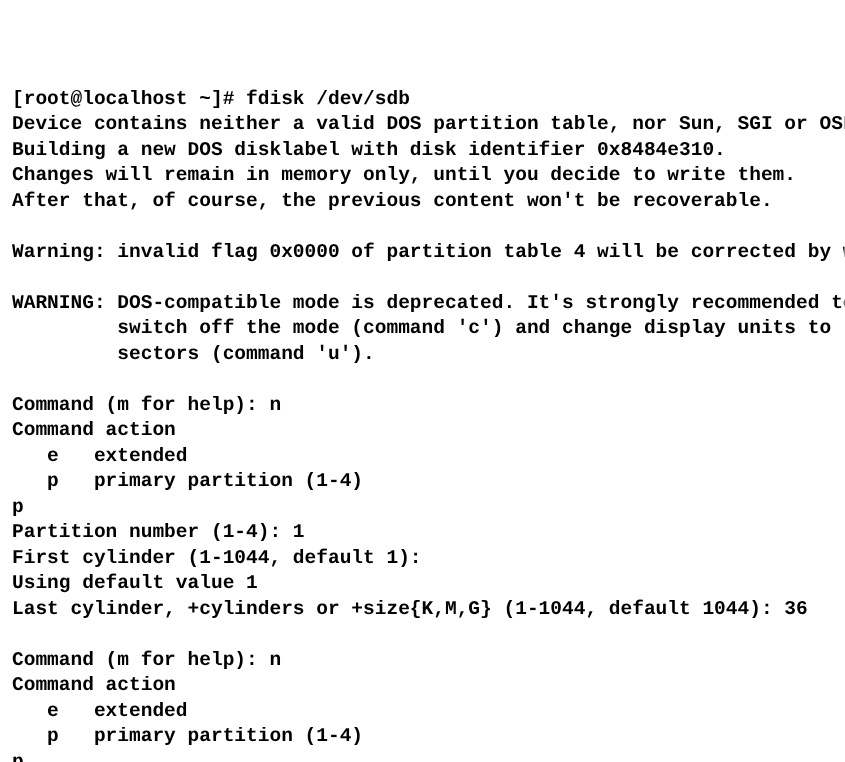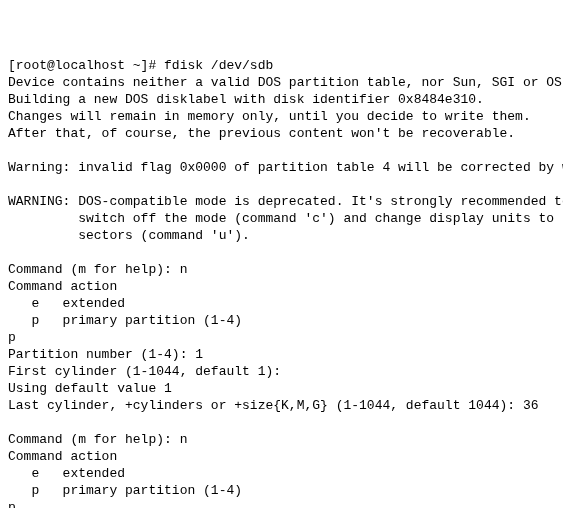--- a/index.html
+++ b/index.html
@@ -6,21 +6,21 @@
       margin: 0;
       padding: 6px 8px;
       font-family: "Courier New", Courier, monospace;
       font-size: 13px;
       line-height: 17px;
       color: #000;
       background: #fff;
       white-space: pre;
       overflow: hidden;
     }
-    .line { white-space: pre; }
+    .line { white-space: pre; font-weight: bold; }
   </style>
 </head>
 <body>
 
 
 <div id="terminal"><div class="line">[root@localhost ~]# fdisk /dev/sdb</div><div class="line">Device contains neither a valid DOS partition table, nor Sun, SGI or OSF disklabe</div><div class="line">Building a new DOS disklabel with disk identifier 0x8484e310.</div><div class="line">Changes will remain in memory only, until you decide to write them.</div><div class="line">After that, of course, the previous content won't be recoverable.</div><div class="line">&nbsp;</div><div class="line">Warning: invalid flag 0x0000 of partition table 4 will be corrected by w(rite)</div><div class="line">&nbsp;</div><div class="line">WARNING: DOS-compatible mode is deprecated. It's strongly recommended to</div><div class="line">         switch off the mode (command 'c') and change display units to</div><div class="line">         sectors (command 'u').</div><div class="line">&nbsp;</div><div class="line">Command (m for help): n</div><div class="line">Command action</div><div class="line">   e   extended</div><div class="line">   p   primary partition (1-4)</div><div class="line">p</div><div class="line">Partition number (1-4): 1</div><div class="line">First cylinder (1-1044, default 1):</div><div class="line">Using default value 1</div><div class="line">Last cylinder, +cylinders or +size{K,M,G} (1-1044, default 1044): 36</div><div class="line">&nbsp;</div><div class="line">Command (m for help): n</div><div class="line">Command action</div><div class="line">   e   extended</div><div class="line">   p   primary partition (1-4)</div><div class="line">p</div></div>
 
 
 
 

